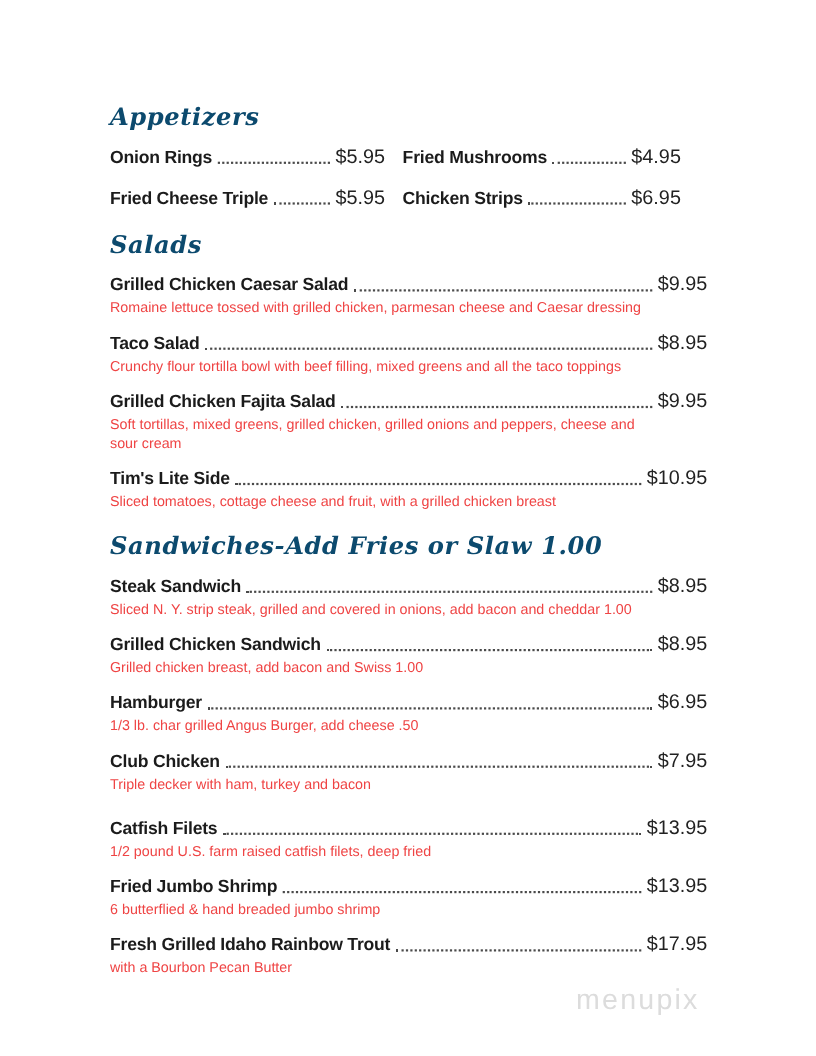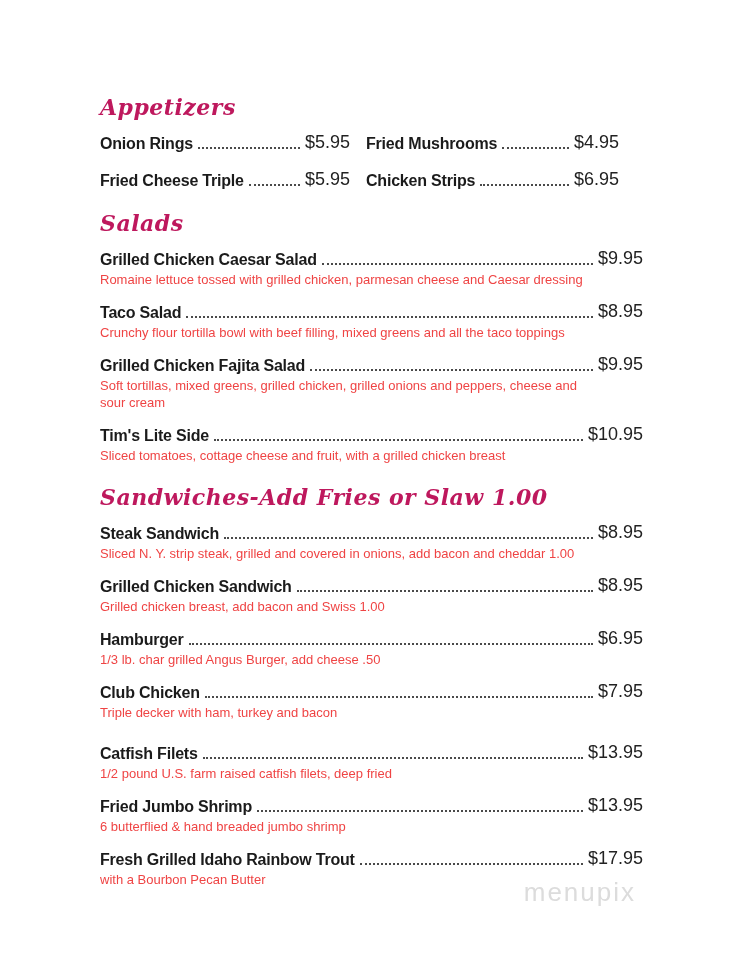--- a/index.html
+++ b/index.html
@@ -18,21 +18,21 @@
     width: 543px;
   }
   .section { margin-bottom: 20px; }
   .heading {
     font-family: "DejaVu Serif", serif;
     font-style: italic;
     font-weight: 700;
     font-size: 22px;
     letter-spacing: 0.5px;
     margin-bottom: 12px;
-    color: #be185d;
+    color: #0c4a6e;
   }
   .row { display: flex; align-items: flex-end; }
   .iname {
     font-weight: 700;
     font-size: 16px;
     white-space: nowrap;
     letter-spacing: -0.2px;
   }
   .leader {
     flex: 1;
@@ -52,21 +52,21 @@
   .appetizer-grid {
     display: grid;
     grid-template-columns: 250px 253px;
     column-gap: 40px;
     row-gap: 12px;
     gap: 16px;
   }
   .watermark {
     position: absolute;
     right: 106px;
-    bottom: 52px;
+    bottom: 36px;
     font-size: 26px;
     color: #dcdcdc;
     letter-spacing: 2px;
     font-weight: 400;
   }
 </style>
 </head>
 <body>
 
 <div class="menu">

